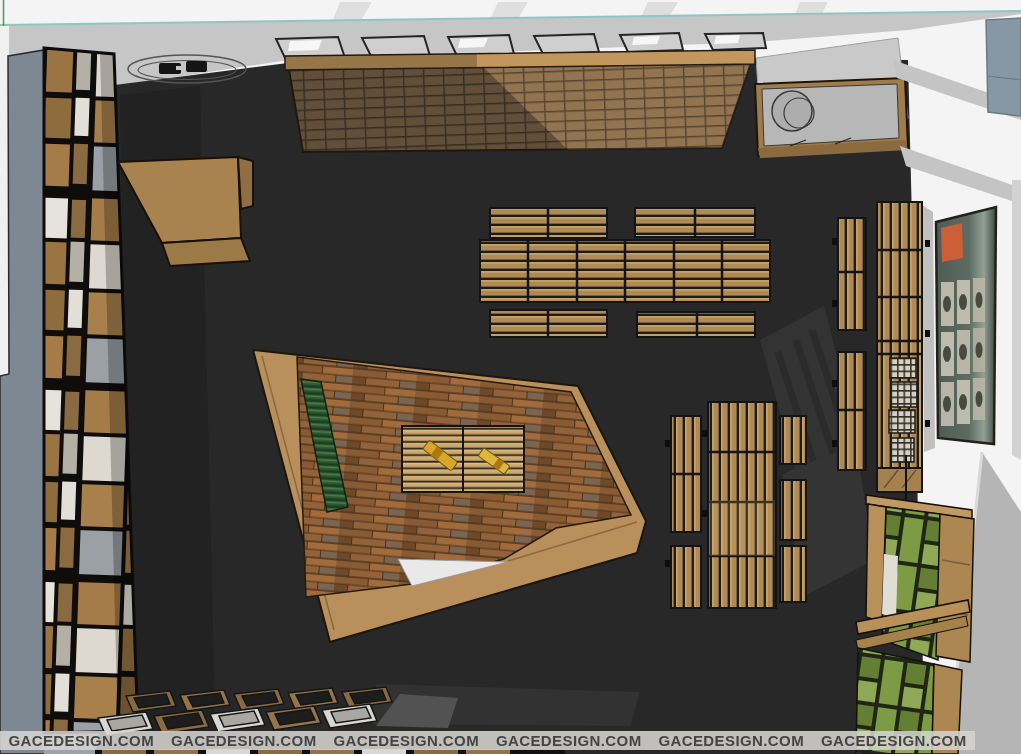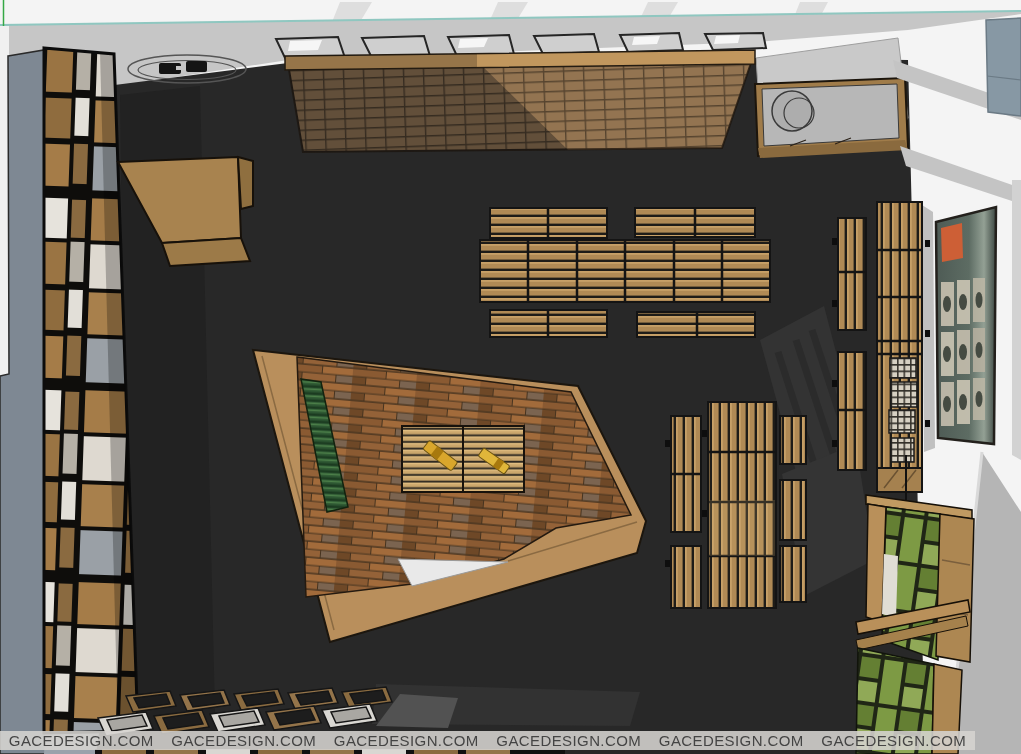--- a/index.html
+++ b/index.html
@@ -9,21 +9,21 @@
   }
   .stage svg{position:absolute;left:0;top:0;}
   .wm-bar{
     position:absolute;left:0;top:731px;width:975px;height:19px;
     background:rgba(214,212,208,0.88);
     display:flex;align-items:center;
     z-index:5;
   }
   .wm-bar span{
     flex:1;text-align:center;
-    font-size:15px;font-weight:normal;letter-spacing:0.4px;
+    font-size:15px;font-weight:bold;letter-spacing:0.4px;
     color:rgba(58,58,58,0.92);
     white-space:nowrap;
   }
 </style>
 </head>
 <body>
 
 <div class="stage">
 <svg width="1021" height="754" viewBox="0 0 1021 754">
   <defs>

